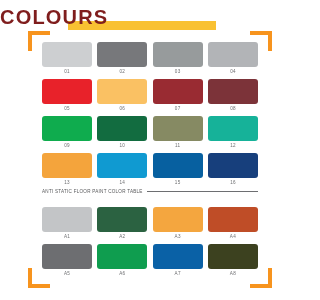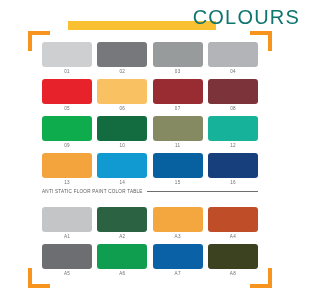--- a/index.html
+++ b/index.html
@@ -37,25 +37,25 @@
     top: 15px;
     width: 148px;
     height: 9px;
     background: #f9c132;
   }
   .title-text {
     position: absolute;
     left: 0;
     top: 0;
     width: 300px;
-    text-align: right;
+    text-align: left;
     font-size: 20px;
-    font-weight: normal;
+    font-weight: bold;
     letter-spacing: 1.2px;
-    color: #0f766e;
+    color: #7f1d1d;
     line-height: 22px;
   }
 
   
   .bracket {
     position: absolute;
     width: 22px;
     height: 20px;
     box-sizing: border-box;
   }

